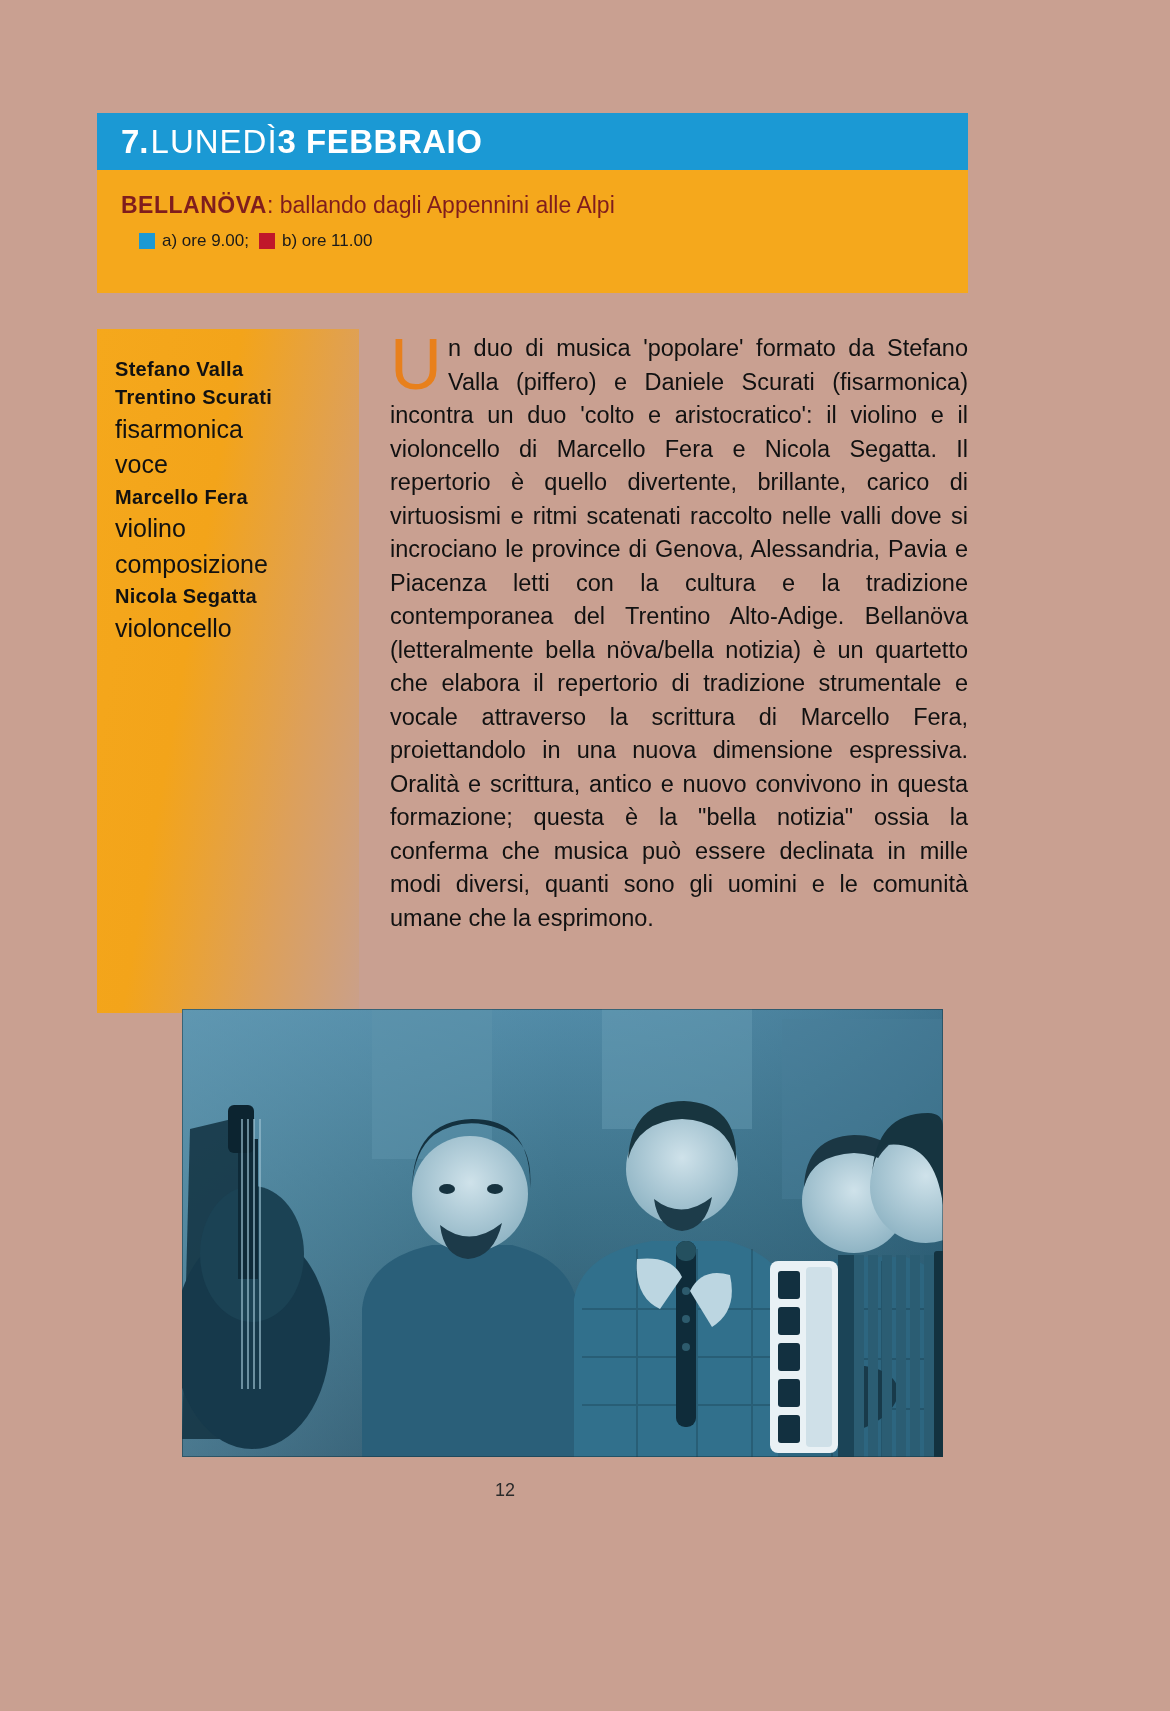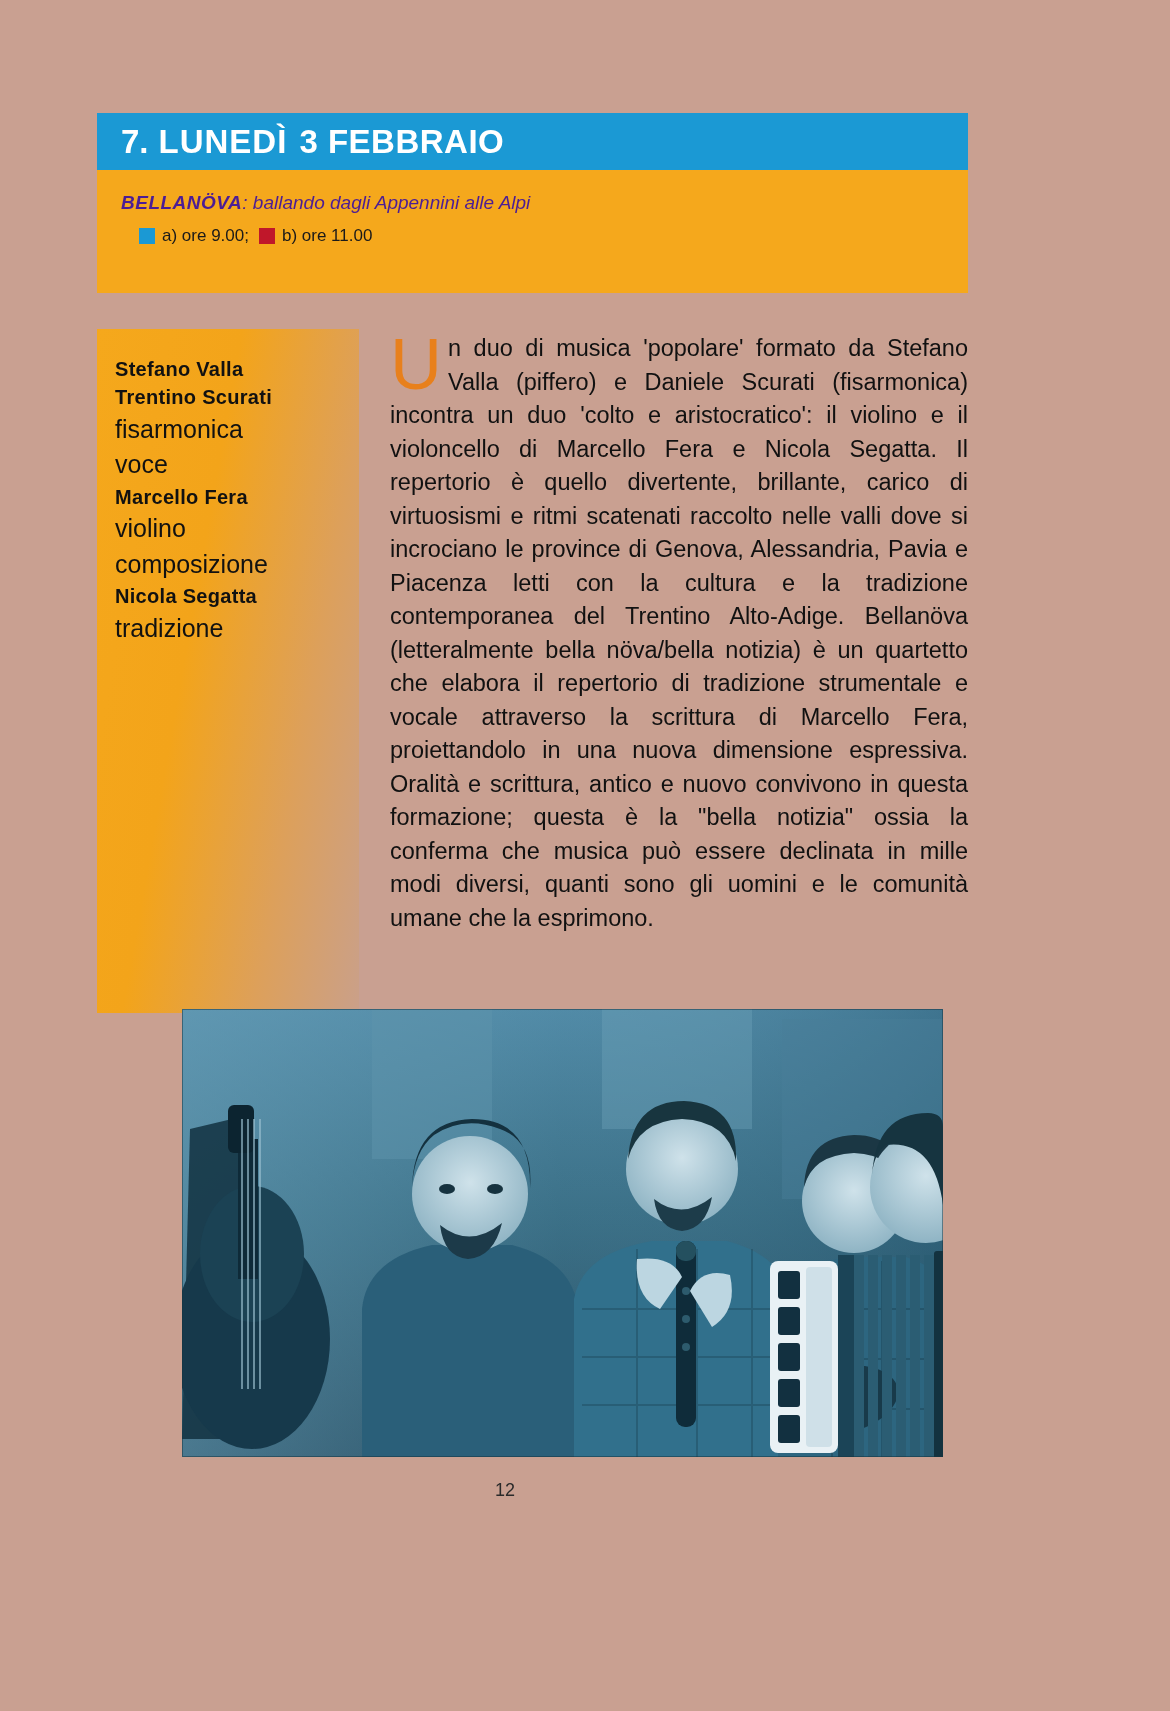--- a/index.html
+++ b/index.html
@@ -34,49 +34,47 @@
   }
   .header-num {
     color: #ffffff;
     font-size: 33px;
     font-weight: bold;
     letter-spacing: 0px;
   }
   .header-day {
     color: #ffffff;
     font-size: 33px;
-    font-weight: bold;
-    margin-left: 10px;
+    font-weight: normal;
+    margin-left: 2px;
     letter-spacing: 1px;
     text-align: right;
   }
   .header-date {
     color: #ffffff;
     font-size: 33px;
     font-weight: bold;
-    margin-left: 12px;
     letter-spacing: 0.5px;
   }
 
   
   .info-band {
     position: absolute;
     left: 97px;
     top: 170px;
     width: 871px;
     height: 123px;
     background: #f5a81c;
     box-sizing: border-box;
     padding: 22px 24px 0 24px;
   }
   .info-title-line {
-    font-size: 19px;
-    color: #4c1d95;
+    font-size: 23px;
+    color: #7f1d1d;
     white-space: nowrap;
-    font-style: italic;
   }
   .info-title-strong {
     font-weight: bold;
     letter-spacing: 0.5px;
   }
   .info-title-rest {
     font-weight: normal;
   }
   .info-times {
     margin-top: 12px;
@@ -191,21 +189,21 @@
 
   <div class="credits">
     <div class="name">Stefano Valla</div>
     <div class="name">Trentino Scurati</div>
     <div class="role">fisarmonica</div>
     <div class="role">voce</div>
     <div class="name">Marcello Fera</div>
     <div class="role">violino</div>
     <div class="role">composizione</div>
     <div class="name">Nicola Segatta</div>
-    <div class="role">tradizione</div>
+    <div class="role">violoncello</div>
   </div>
 
   <div class="body-text">
     <span class="dropcap">U</span><span>n duo di musica 'popolare' formato da Stefano Valla (piffero) e Daniele Scurati (fisarmonica) incontra un duo 'colto e aristocratico': il violino e il violoncello di Marcello Fera e Nicola Segatta. Il repertorio è quello divertente, brillante, carico di virtuosismi e ritmi scatenati raccolto nelle valli dove si incrociano le province di Genova, Alessandria, Pavia e Piacenza letti con la cultura e la tradizione contemporanea del Trentino Alto-Adige. Bellanöva (letteralmente bella növa/bella notizia) è un quartetto che elabora il repertorio di tradizione strumentale e vocale attraverso la scrittura di Marcello Fera, proiettandolo in una nuova dimensione espressiva. Oralità e scrittura, antico e nuovo convivono in questa formazione; questa è la "bella notizia" ossia la conferma che musica può essere declinata in mille modi diversi, quanti sono gli uomini e le comunità umane che la esprimono.</span>
   </div>
 
   <div class="photo">
     <svg width="761" height="448" viewBox="0 0 761 448">
       <defs>
         <linearGradient id="bg" x1="0" y1="0" x2="0" y2="1">

